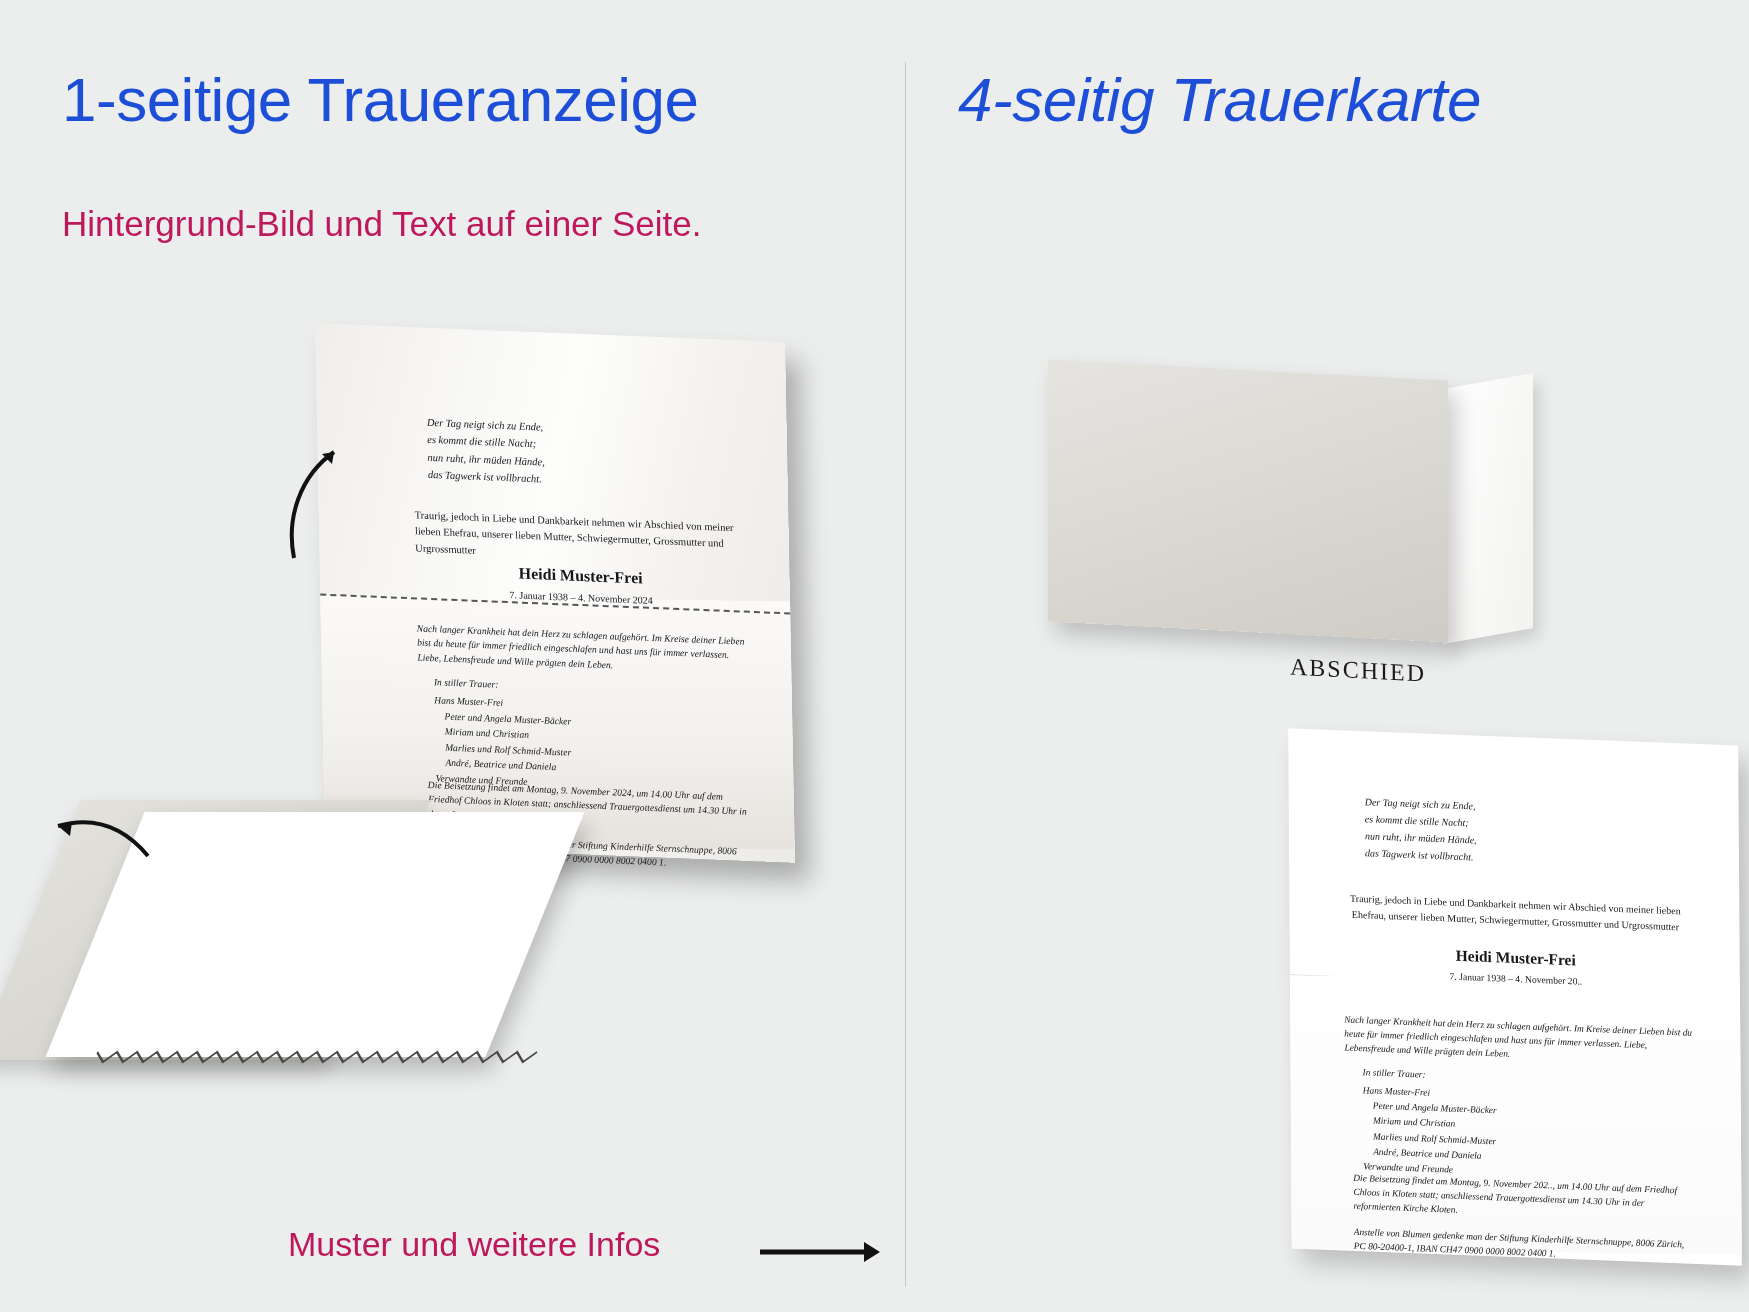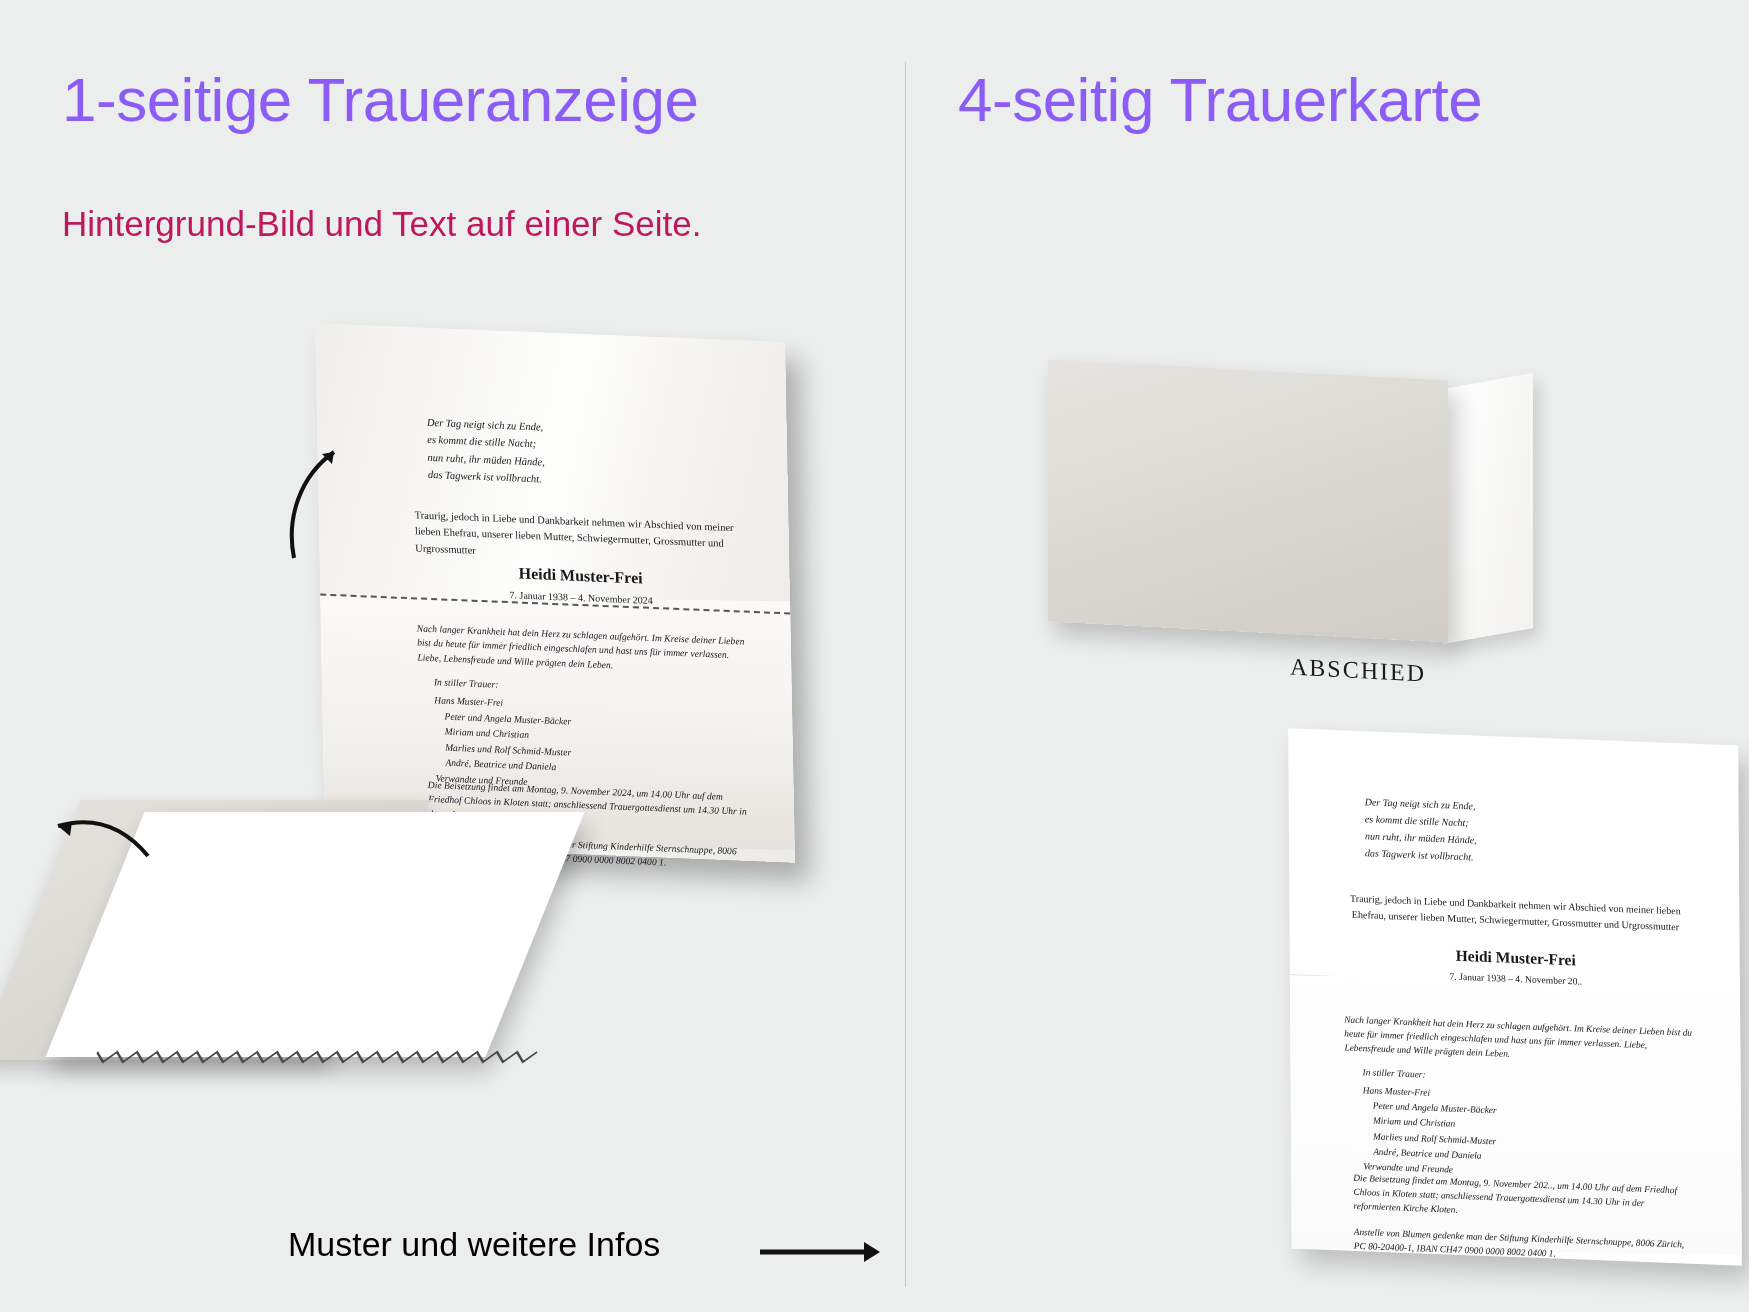--- a/index.html
+++ b/index.html
@@ -16,35 +16,35 @@
   
   .divider{
     position:absolute;left:905px;top:62px;width:1px;height:1225px;
     background:#c7c8c9;
   }
 
   
   .h1{
     position:absolute;
     font-size:62px;font-weight:400;letter-spacing:-0.5px;
-    color:#8b5cf6;white-space:nowrap;
+    color:#1d4ed8;white-space:nowrap;
   }
   .h2{
     position:absolute;
     font-size:35px;font-weight:400;color:#be185d;white-space:nowrap;
   }
   #left-title{left:62px;top:64px;}
   #left-sub{left:62px;top:204px;}
-  #right-title{left:958px;top:64px;}
+  #right-title{left:958px;top:64px;font-style:italic;}
   #right-sub{left:958px;top:204px;}
 
   
   .footer{
     position:absolute;left:288px;top:1225px;
-    font-size:34px;color:#000000;white-space:nowrap;
+    font-size:34px;color:#be185d;white-space:nowrap;
   }
   .arrow-wrap{
     position:absolute;left:760px;top:1240px;width:120px;height:24px;
   }
   .arrow-wrap svg{display:block;}
 
   
   .sheet-a{
     position:absolute;left:320px;top:333px;width:470px;height:520px;
     transform:skewY(3.4deg) rotate(-1.1deg);

